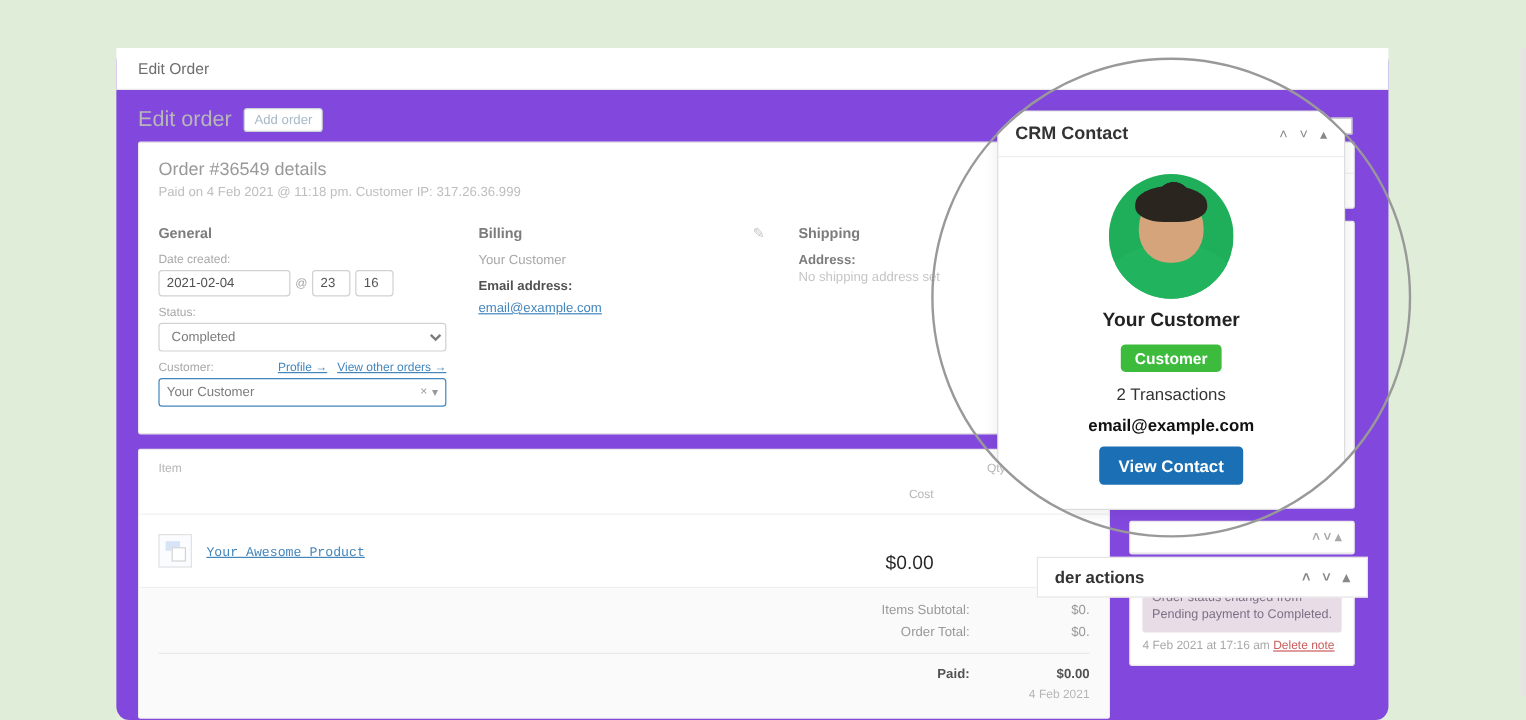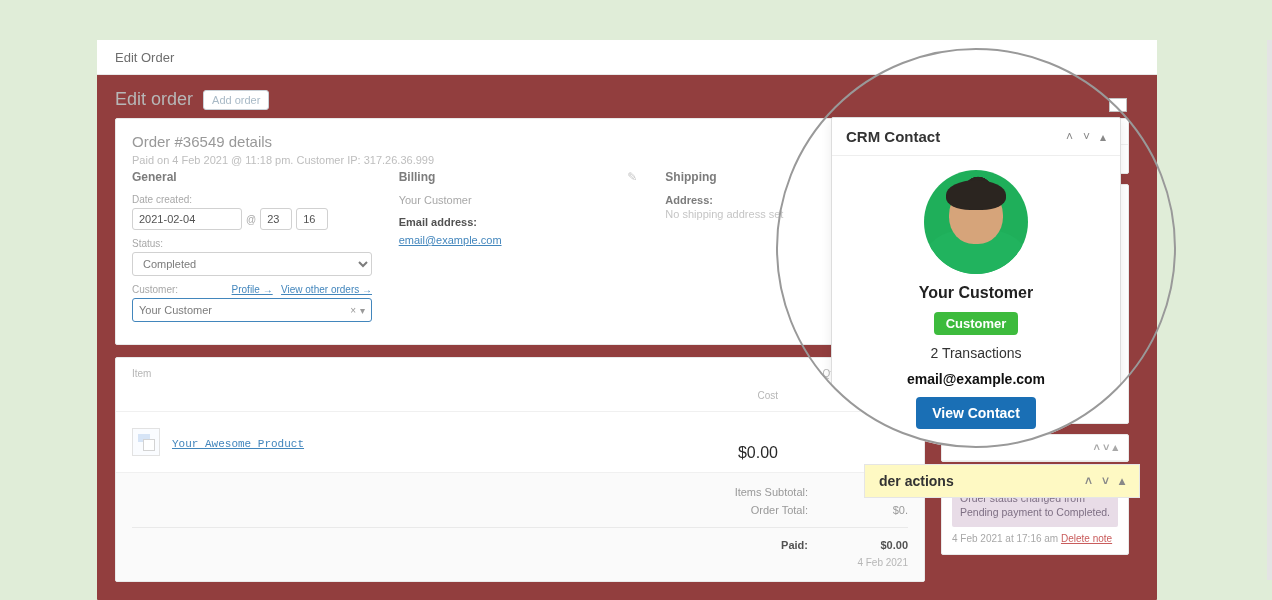--- a/index.html
+++ b/index.html
@@ -8,22 +8,22 @@
     background: #e0edd8;
     position: relative;
     overflow: hidden;
   }
   .page {
     position: absolute;
     left: 97px;
     top: 40px;
     width: 1060px;
     height: 560px;
-    background: #7f1d1d;
-    border-radius: 1px;
+    background: #6d28d9;
+    border-radius: 11px;
   }
   .page-header {
     height: 35px;
     background: #fff;
     border-bottom: 1px solid #e5e5e5;
     padding: 0 18px;
     display: flex;
     align-items: center;
     font-size: 13px;
     color: #555;
@@ -57,21 +57,21 @@
   .right-col { width: 188px; display: flex; flex-direction: column; gap: 10px; }
 
   .panel {
     background: #fff;
     border: 1px solid #e5e5e5;
     border-radius: 2px;
   }
   .order-panel { padding: 14px 16px 22px 16px; position: relative; }
 
   .order-title { font-size: 15px; color: #888; font-weight: 500; margin-bottom: 4px; }
-  .order-sub   { font-size: 11px; color: #b3b3b3; margin-bottom: 4px; }
+  .order-sub   { font-size: 11px; color: #b3b3b3; margin-bottom: 21px; }
 
   .three-sec { display: flex; gap: 24px; }
   .sec { flex: 1; min-width: 0; position: relative; }
   .sec h4 { font-size: 12px; color: #666; font-weight: 600; margin-bottom: 10px; }
   .pencil {
     position: absolute; right: 4px; top: 0; color: #bbb; font-size: 12px;
   }
   .field-label { font-size: 10px; color: #999; margin-bottom: 3px; display: block; }
 
   .date-row { display: flex; align-items: center; gap: 4px; margin-bottom: 8px; }
@@ -172,21 +172,21 @@
     top: 48px;
     width: 400px;
     height: 400px;
     border-radius: 50%;
     overflow: hidden;
     display: flex;
     justify-content: center;
     align-items: flex-start;
   }
   .crm-card {
-    margin-top: 69px;
+    margin-top: 44px;
     width: 290px;
     background: #fff;
     border: 1px solid #ddd;
     border-radius: 2px;
     box-shadow: 0 2px 12px rgba(0,0,0,.08);
   }
   .crm-hd {
     display: flex; justify-content: space-between; align-items: center;
     padding: 10px 14px; border-bottom: 1px solid #eee;
   }
@@ -233,21 +233,21 @@
     padding: 8px 16px; border: none; border-radius: 4px; cursor: pointer;
   }
 
   
   .order-actions-peek {
     position: absolute;
     left: 864px;
     top: 464px;
     width: 276px;
     height: 34px;
-    background: #fef9c3;
+    background: #ffffff;
     border: 1px solid #e5e5e5;
     display: flex; justify-content: space-between; align-items: center;
     padding: 0 14px;
     font-size: 14px; font-weight: 600; color: #333;
   }
 
   
   .rail {
     position: absolute;
     right: 0; top: 40px;

